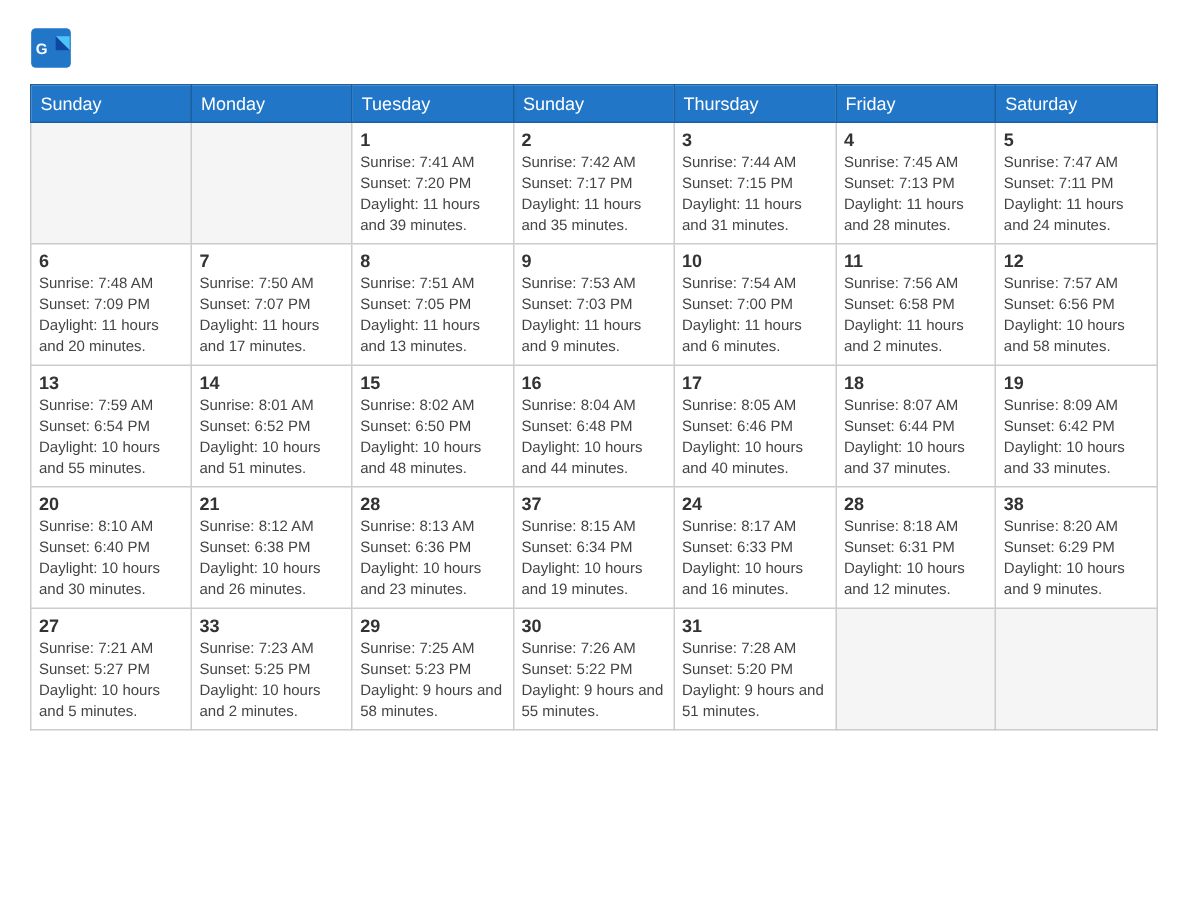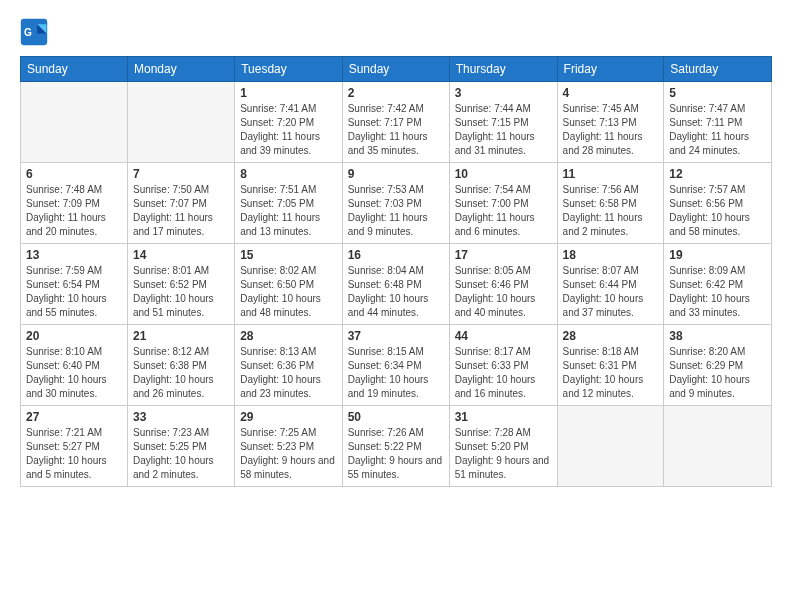--- a/index.html
+++ b/index.html
@@ -222,21 +222,21 @@
           </td>
           <td>
             <div class="day-num">28</div>
             <div class="day-info">Sunrise: 8:13 AM<br>Sunset: 6:36 PM<br>Daylight: 10 hours and 23 minutes.</div>
           </td>
           <td>
             <div class="day-num">37</div>
             <div class="day-info">Sunrise: 8:15 AM<br>Sunset: 6:34 PM<br>Daylight: 10 hours and 19 minutes.</div>
           </td>
           <td>
-            <div class="day-num">44</div>
+            <div class="day-num">24</div>
             <div class="day-info">Sunrise: 8:17 AM<br>Sunset: 6:33 PM<br>Daylight: 10 hours and 16 minutes.</div>
           </td>
           <td>
             <div class="day-num">28</div>
             <div class="day-info">Sunrise: 8:18 AM<br>Sunset: 6:31 PM<br>Daylight: 10 hours and 12 minutes.</div>
           </td>
           <td>
             <div class="day-num">38</div>
             <div class="day-info">Sunrise: 8:20 AM<br>Sunset: 6:29 PM<br>Daylight: 10 hours and 9 minutes.</div>
           </td>
@@ -248,21 +248,21 @@
           </td>
           <td>
             <div class="day-num">33</div>
             <div class="day-info">Sunrise: 7:23 AM<br>Sunset: 5:25 PM<br>Daylight: 10 hours and 2 minutes.</div>
           </td>
           <td>
             <div class="day-num">29</div>
             <div class="day-info">Sunrise: 7:25 AM<br>Sunset: 5:23 PM<br>Daylight: 9 hours and 58 minutes.</div>
           </td>
           <td>
-            <div class="day-num">50</div>
+            <div class="day-num">30</div>
             <div class="day-info">Sunrise: 7:26 AM<br>Sunset: 5:22 PM<br>Daylight: 9 hours and 55 minutes.</div>
           </td>
           <td>
             <div class="day-num">31</div>
             <div class="day-info">Sunrise: 7:28 AM<br>Sunset: 5:20 PM<br>Daylight: 9 hours and 51 minutes.</div>
           </td>
           <td class="empty-cell"></td>
           <td class="empty-cell"></td>
         </tr>
       </tbody>

